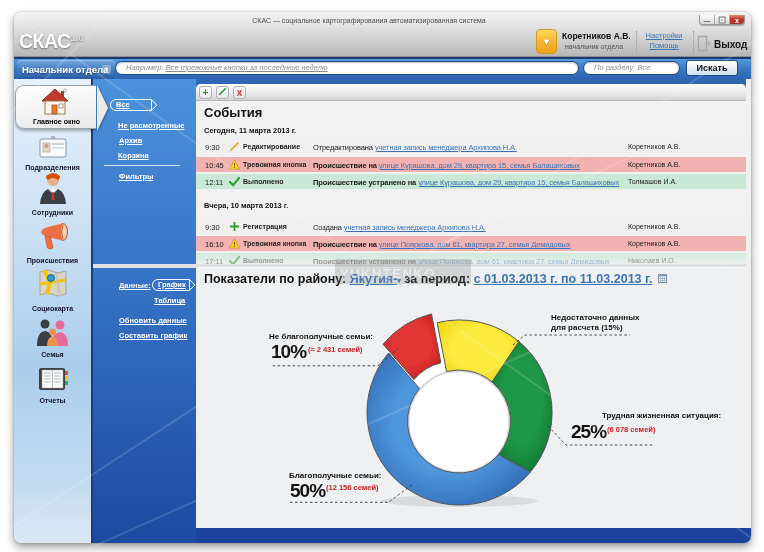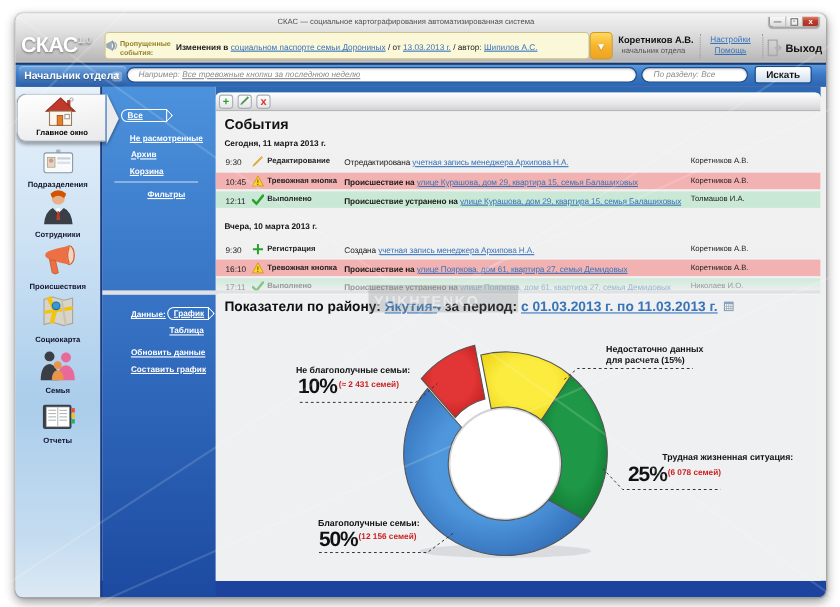--- a/index.html
+++ b/index.html
@@ -101,29 +101,20 @@
 
 #wmbox{position:absolute;left:335px;top:259px;width:136px;height:25px;background:rgba(120,122,125,.25);z-index:60;}
 #wmtext{position:absolute;font-size:13px;font-weight:bold;color:rgba(255,255,255,.5);letter-spacing:1.5px;z-index:61;}
 #wlines{position:absolute;left:0;top:0;width:764px;height:552px;z-index:55;pointer-events:none;}
 </style></head>
 <body>
 <div id="win">
   <div id="hdr">
     <div id="title">СКАС — социальное картографирования автоматизированная система</div>
     <div id="logo">СКАС<sup>1.0</sup></div>
-    <div id="ypanel">
-      <svg id="yico" viewBox="0 0 20 20">
-          <path d="M3 8 L9 5 L9 15 L3 12 Z" fill="#9aa8b8"></path>
-          <path d="M9 5 Q14 10 9 15" fill="none" stroke="#8898a8" stroke-width="2"></path>
-          <path d="M12 6 Q16 10 12 14" fill="none" stroke="#aab8c8" stroke-width="1.5"></path>
-        </svg>
-      <div id="ytxt">Пропущенные<br>события:</div>
-      <div id="ymsg"><b>Изменения в</b> <span class="lnk">социальном паспорте семьи Дорониных</span> / от <span class="lnk">13.03.2013 г.</span> / автор: <span class="lnk">Шипилов А.С.</span></div>
-    </div>
     <div id="obtn">▼</div>
     <div id="user">
         <div class="n">Коретников А.В.</div>
         <div class="r">начальник отдела</div>
       </div>
     <div class="dots" style="left:622px;"></div>
     <div id="links">
         <span>Настройки</span>
         <span>Помощь</span>
       </div>
@@ -238,21 +229,21 @@
         </svg>
         <div class="lbl">Отчеты</div>
       </div>
     </div>
     <div id="menu">
       <div class="mtab" style="left:17px;top:20px;width:42px;"><u>Все</u></div>
       <div class="mlink" style="left:25px;top:42px;">Не расмотренные</div>
       <div class="mlink" style="left:26px;top:57px;">Архив</div>
       <div class="mlink" style="left:25px;top:72px;">Корзина</div>
       <div style="position:absolute;left:11px;top:86px;width:76px;border-top:1px solid rgba(255,255,255,.75);"></div>
-      <div class="mlink" style="left:26px;top:93px;margin-left:15px;">Фильтры</div>
+      <div class="mlink" style="left:26px;top:93px;">Фильтры</div>
       <div style="position:absolute;left:0;top:185px;width:105px;height:4px;background:#dfe1e3;"></div>
       <div class="mlink" style="left:26px;top:202px;">Данные:</div>
       <div class="mtab" style="left:59px;top:200px;width:38px;"><u>График</u></div>
       <div class="mlink" style="left:61px;top:217px;">Таблица</div>
       <div class="mlink" style="left:26px;top:237px;">Обновить данные</div>
       <div class="mlink" style="left:26px;top:252px;">Составить график</div>
     </div>
     <div style="position:absolute;left:182px;top:0;width:550px;height:9px;background:#2e67b2;"></div>
     <div id="botbar"></div>
     <div id="content">

